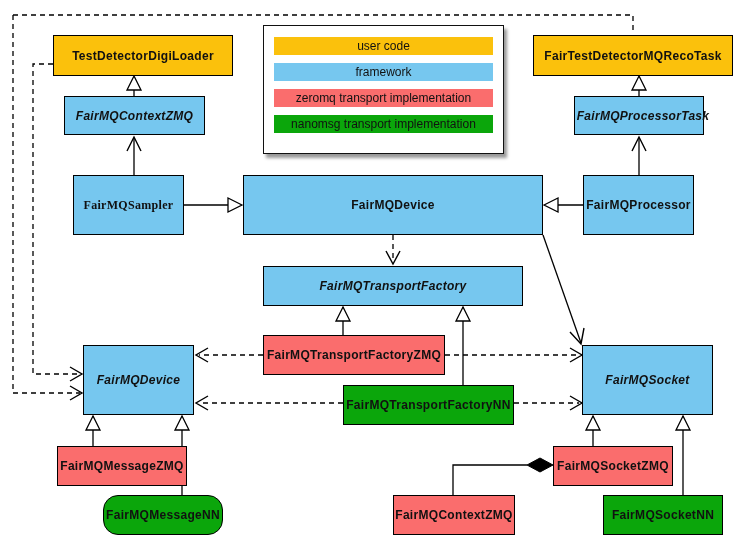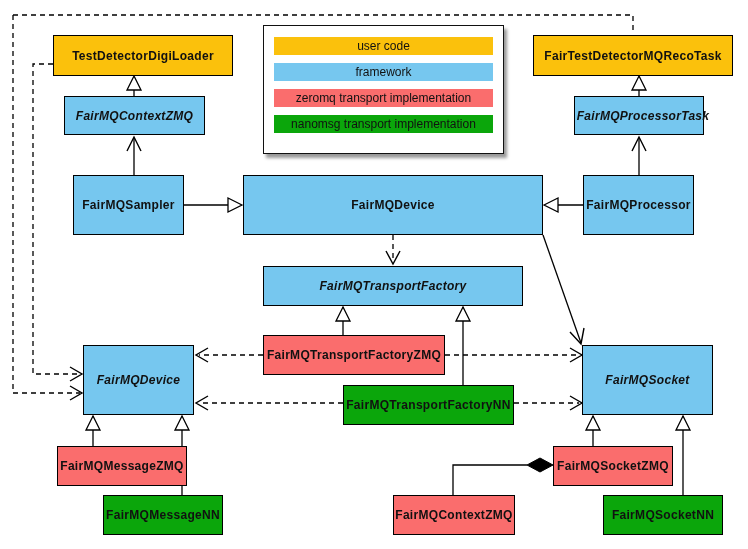--- a/index.html
+++ b/index.html
@@ -98,39 +98,39 @@
   </div>
 
   <div class="node" style="left: 533px; top: 35px; width: 200px; height: 41px; background-color: rgb(251, 193, 12);">FairTestDetectorMQRecoTask</div>
 
   <div class="node" style="left: 53px; top: 35px; width: 180px; height: 41px; background-color: rgb(251, 193, 12);">TestDetectorDigiLoader</div>
 
   <div class="node abstract" style="left: 64px; top: 96px; width: 141px; height: 39px; background-color: rgb(118, 199, 239);">FairMQContextZMQ</div>
 
   <div class="node abstract" style="left: 574px; top: 96px; width: 130px; height: 39px; background-color: rgb(118, 199, 239); padding-left: 8px;">FairMQProcessorTask</div>
 
-  <div class="node" style="left: 73px; top: 175px; width: 111px; height: 60px; background-color: rgb(118, 199, 239);">FairMQSampler</div>
+  <div class="node" style="left: 73px; top: 175px; width: 111px; height: 60px; background-color: rgb(118, 199, 239); font-family: Liberation Serif, serif;">FairMQSampler</div>
 
   <div class="node" style="left: 243px; top: 175px; width: 300px; height: 60px; background-color: rgb(118, 199, 239);">FairMQDevice</div>
 
   <div class="node" style="left: 583px; top: 175px; width: 111px; height: 60px; background-color: rgb(118, 199, 239);">FairMQProcessor</div>
 
   <div class="node abstract" style="left: 263px; top: 266px; width: 260px; height: 40px; background-color: rgb(118, 199, 239);">FairMQTransportFactory</div>
 
   <div class="node" style="left: 263px; top: 335px; width: 182px; height: 40px; background-color: rgb(250, 109, 109);">FairMQTransportFactoryZMQ</div>
 
   <div class="node" style="left: 343px; top: 385px; width: 171px; height: 40px; background-color: rgb(11, 166, 11);">FairMQTransportFactoryNN</div>
 
   <div class="node abstract" style="left: 83px; top: 345px; width: 111px; height: 70px; background-color: rgb(118, 199, 239);">FairMQDevice</div>
 
   <div class="node abstract" style="left: 582px; top: 345px; width: 131px; height: 70px; background-color: rgb(118, 199, 239);">FairMQSocket</div>
 
   <div class="node" style="left: 33px; top: 446px; width: 130px; height: 40px; background-color: rgb(250, 109, 109); margin-left: 24px;">FairMQMessageZMQ</div>
 
-  <div class="node" style="left: 103px; top: 495px; width: 120px; height: 40px; background-color: rgb(11, 166, 11);">FairMQMessageNN</div>
+  <div class="node" style="left: 103px; top: 495px; width: 120px; height: 40px; background-color: rgb(11, 166, 11); border-radius: 15px;">FairMQMessageNN</div>
 
   <div class="node" style="left: 553px; top: 446px; width: 120px; height: 40px; background-color: rgb(250, 109, 109);">FairMQSocketZMQ</div>
 
   <div class="node" style="left: 603px; top: 495px; width: 120px; height: 40px; background-color: rgb(11, 166, 11);">FairMQSocketNN</div>
 
   <div class="node" style="left: 393px; top: 495px; width: 122px; height: 40px; background-color: rgb(250, 109, 109);">FairMQContextZMQ</div>
 
 </div>
 
 </body></html>

